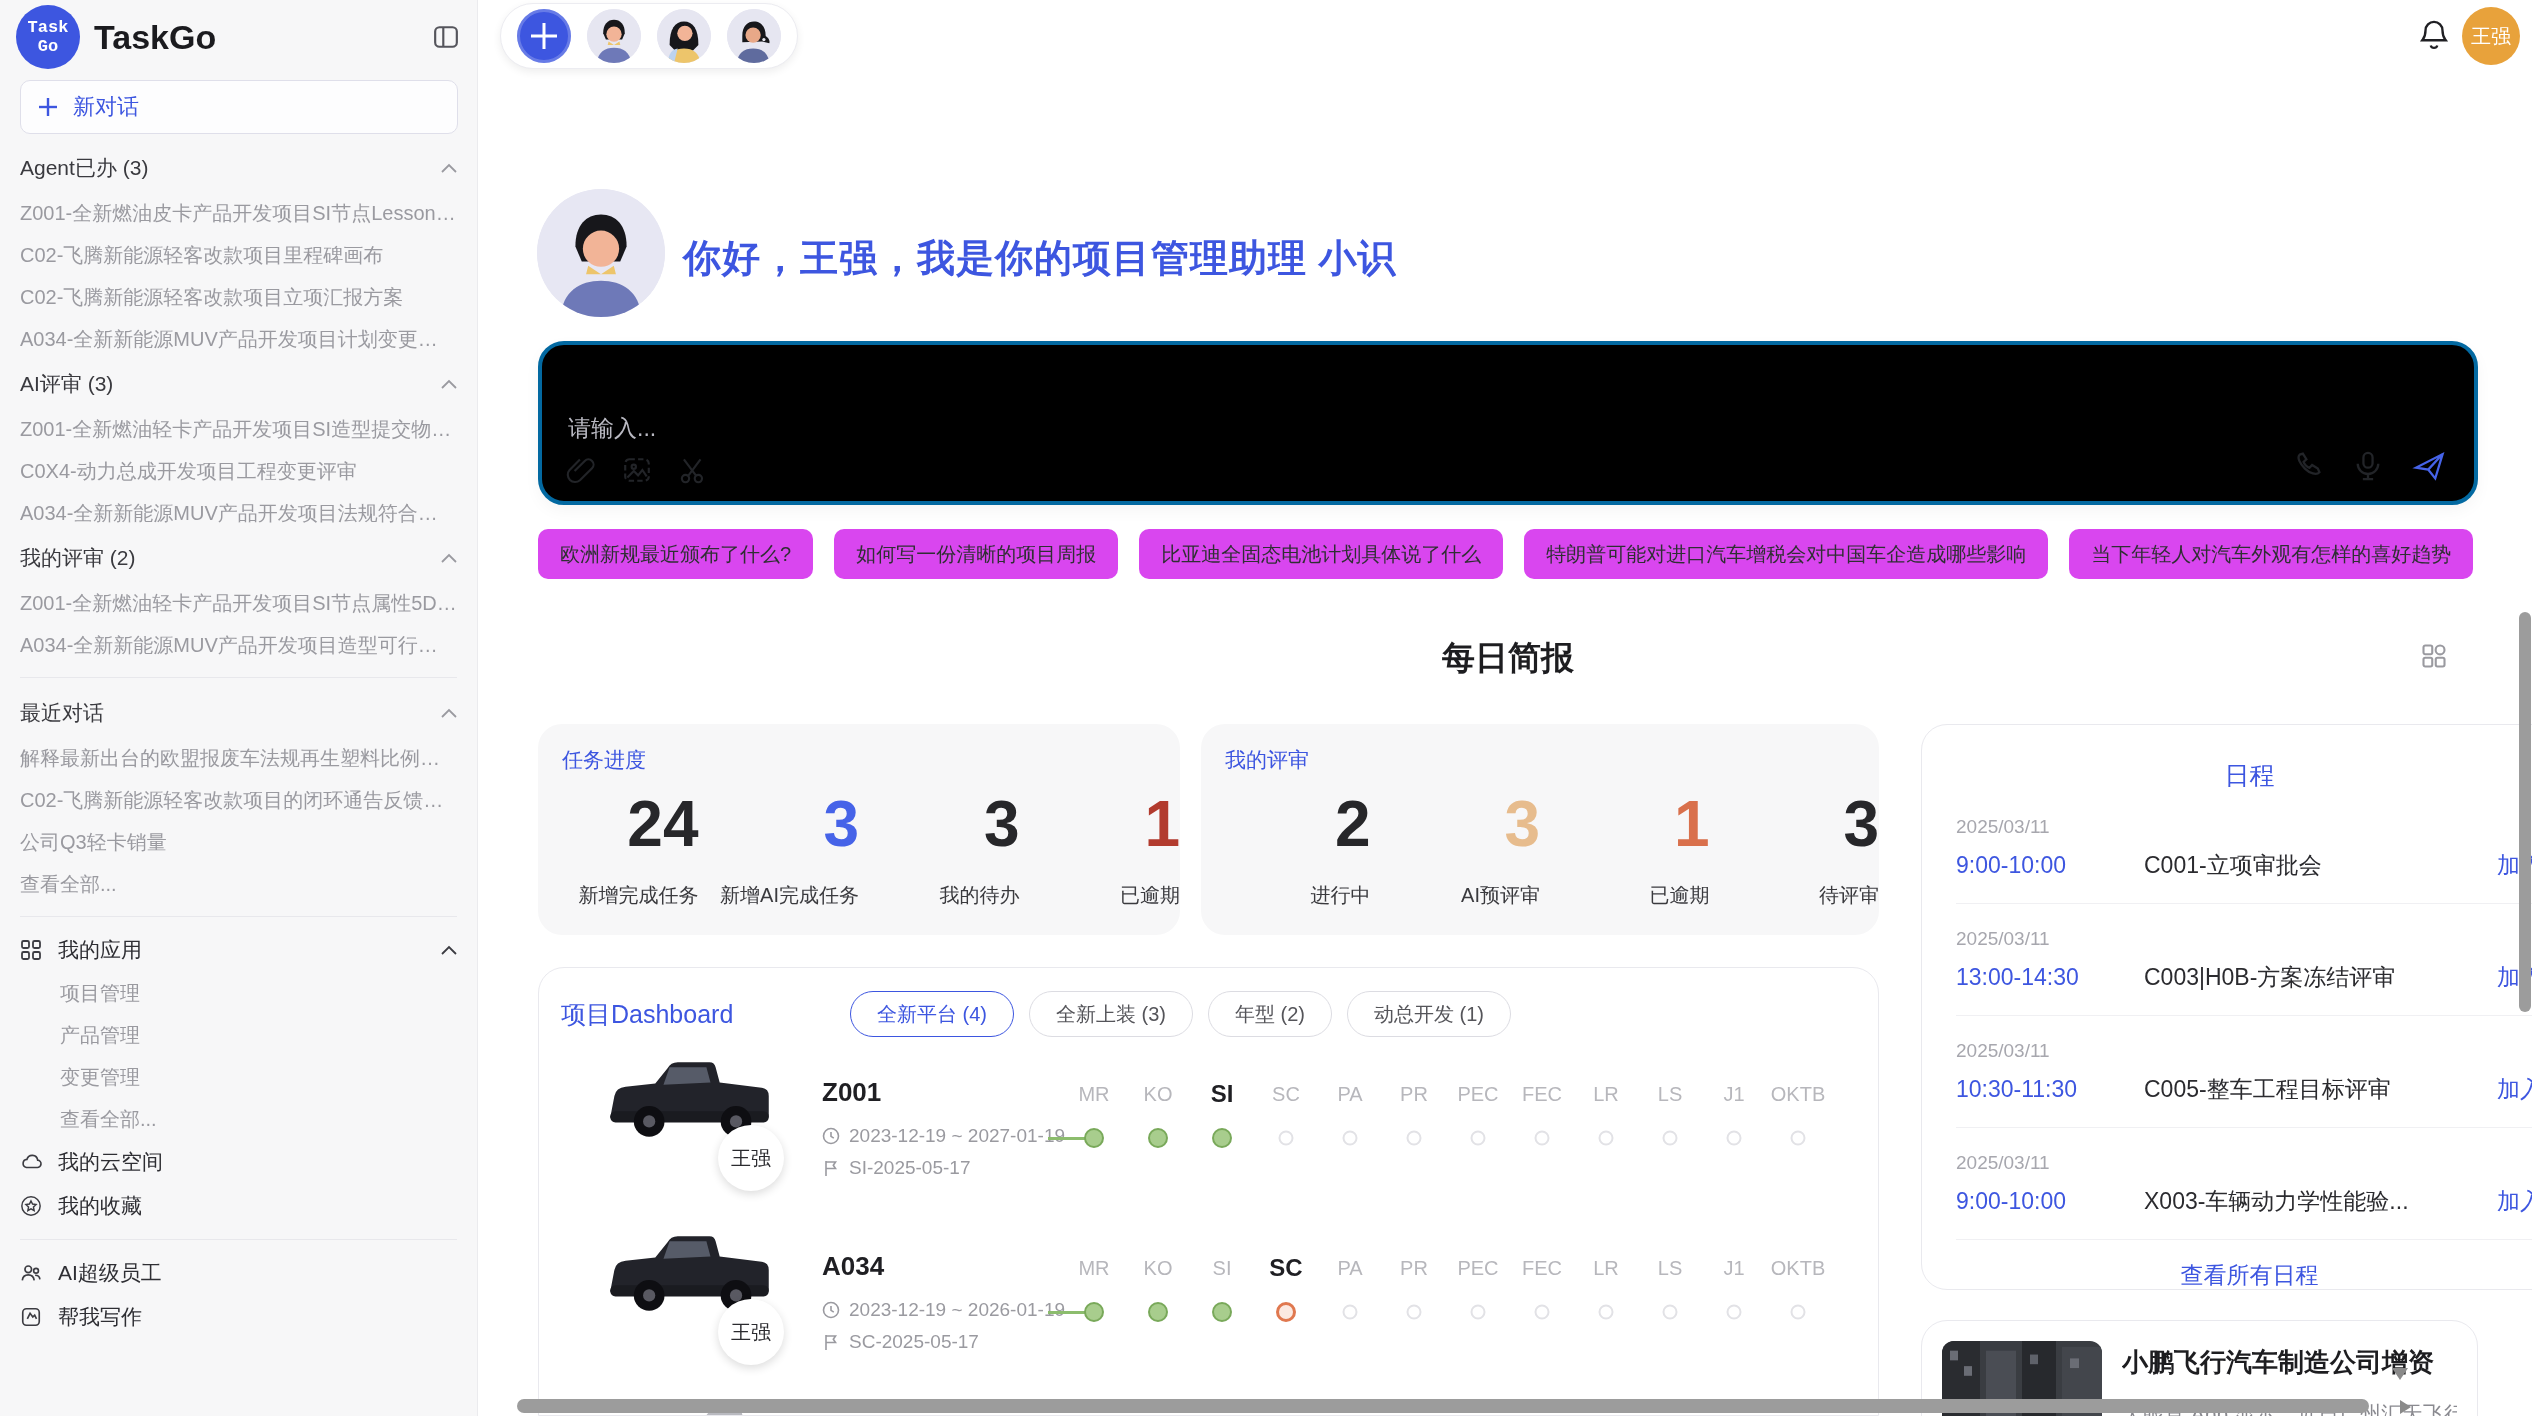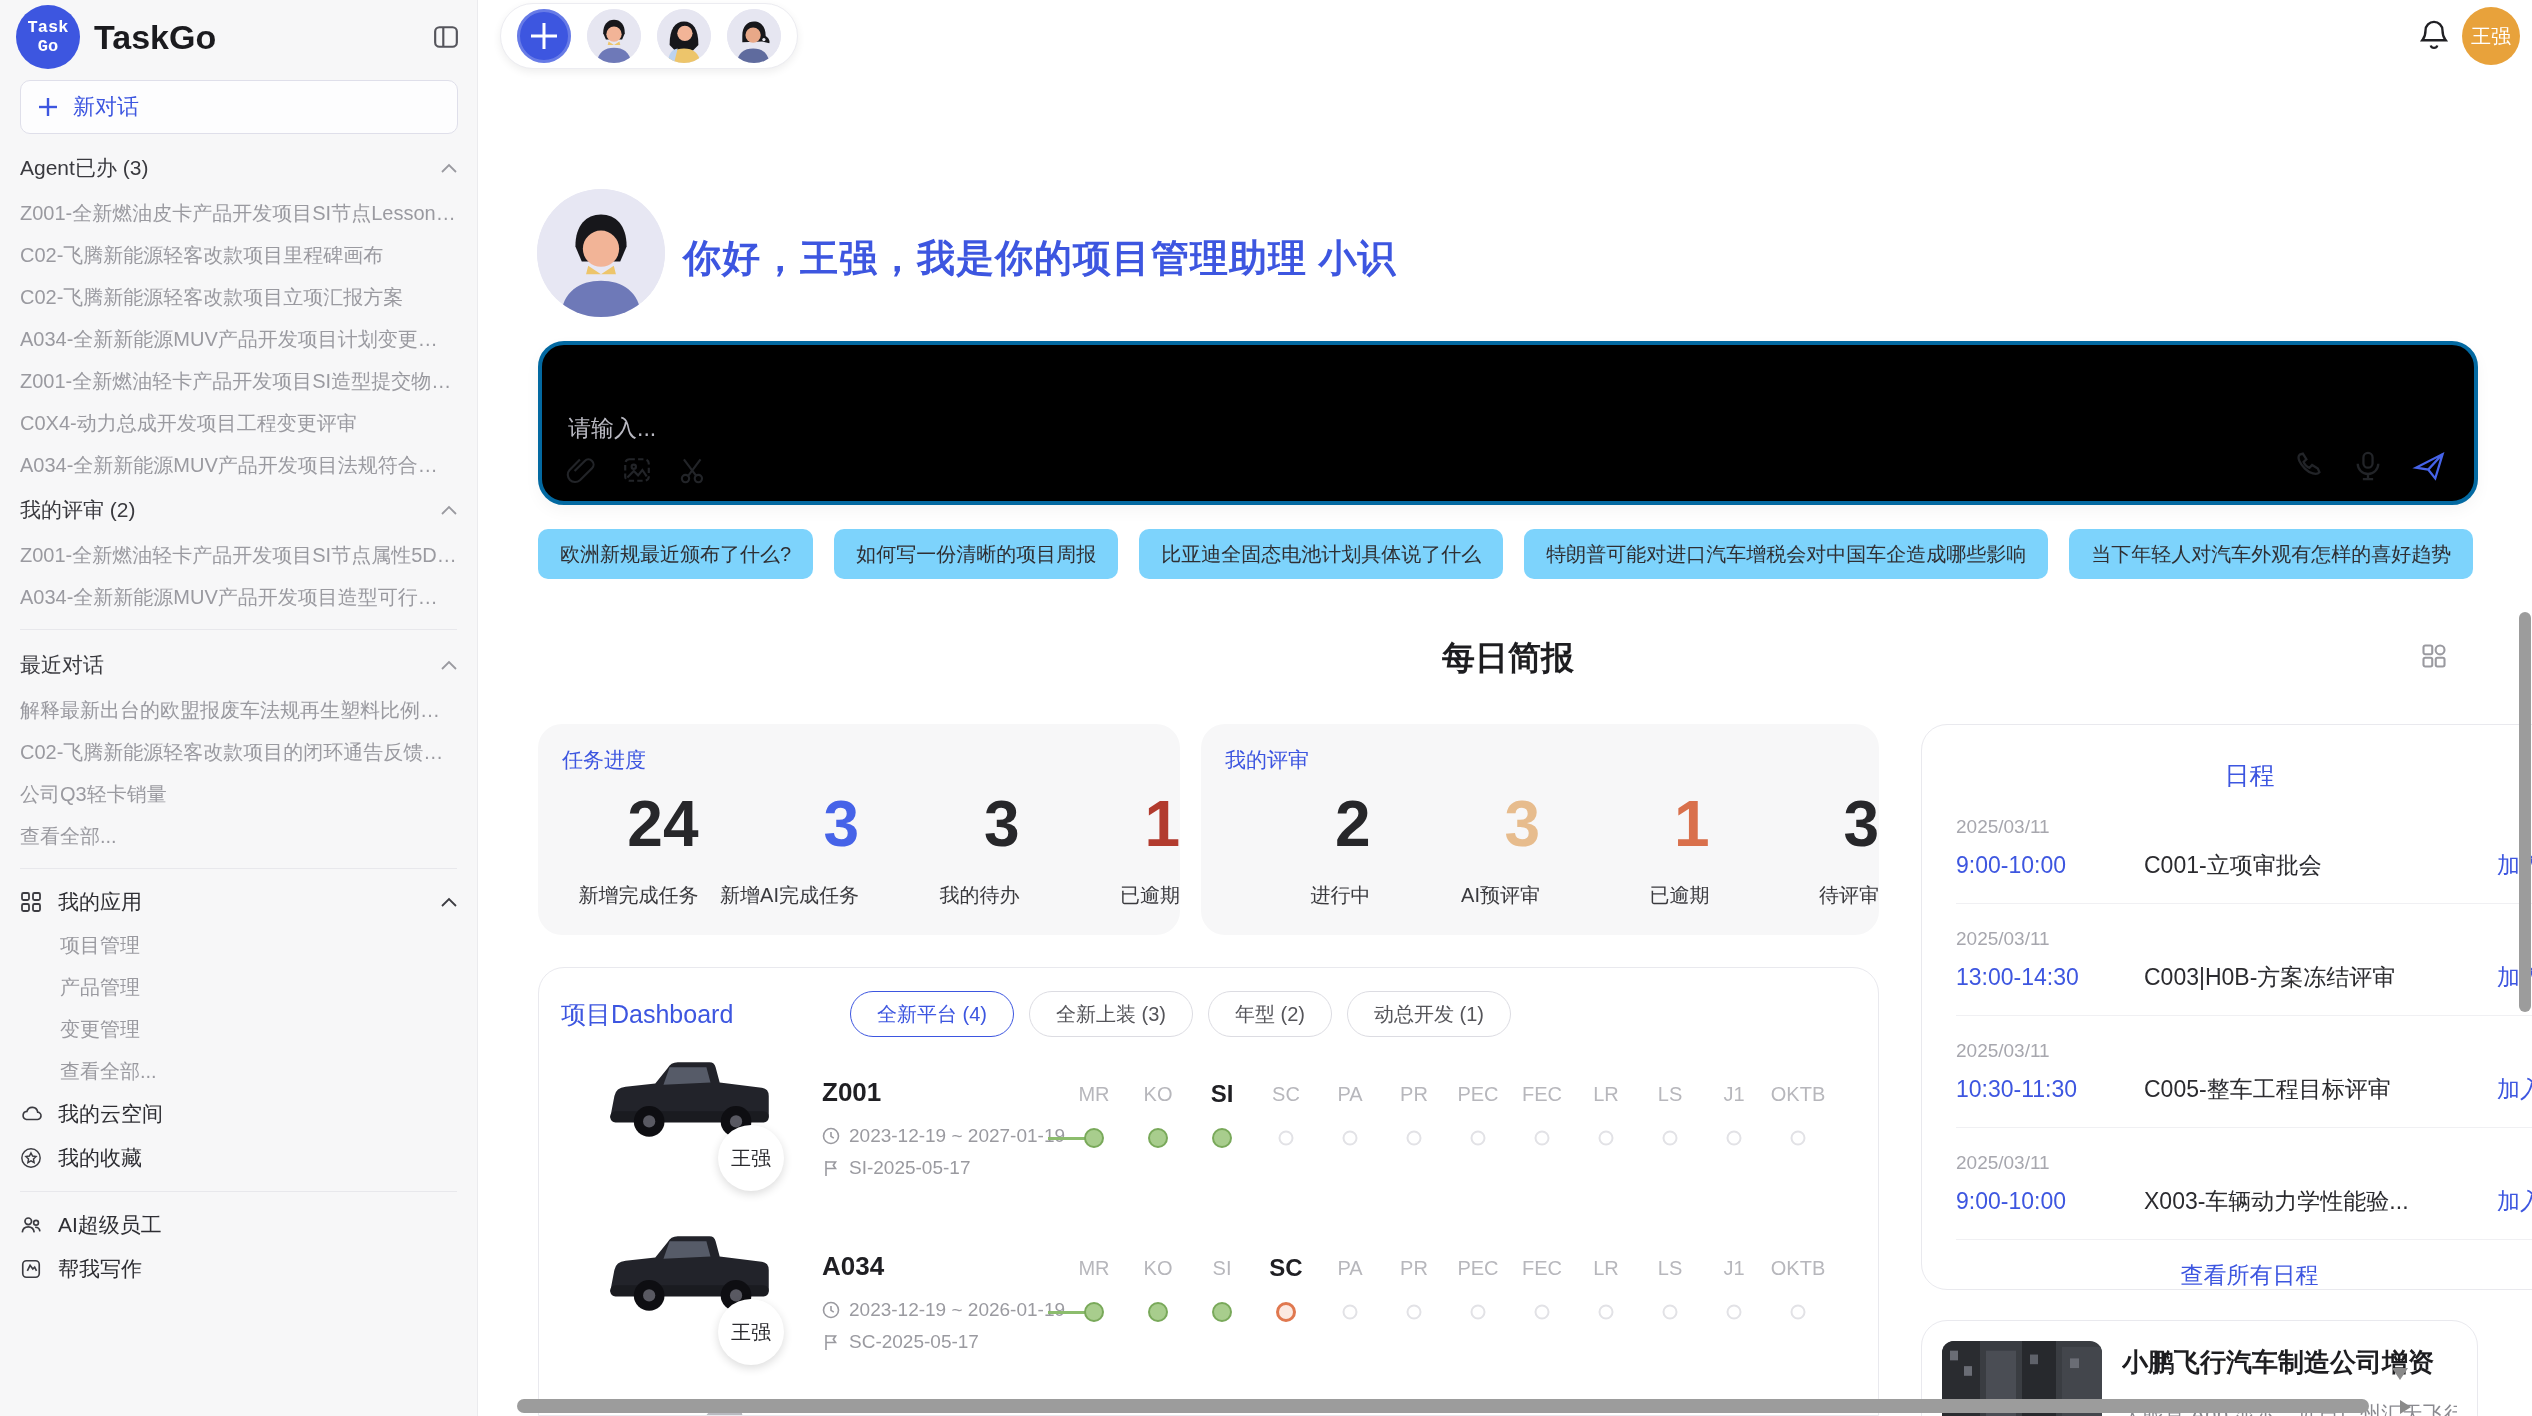--- a/index.html
+++ b/index.html
@@ -39,21 +39,21 @@
   
   .composer { position:absolute; left:538px; top:341px; width:1940px; height:164px; background:#000000; border:4px solid #0369a1; border-radius:26px; box-shadow:0 6px 16px rgba(0,0,0,.04); }
   .composer .ph { position:absolute; left:26px; top:68px; font-size:23px; color:#b9b9c2; }
   .c-left { position:absolute; left:24px; bottom:16px; display:flex; gap:26px; align-items:center; color:#222428; }
   .c-right { position:absolute; right:28px; bottom:18px; display:flex; gap:28px; align-items:center; color:#222428; }
   .c-left .icon, .c-right .icon { cursor:pointer; }
   .send-ic { color:#4663e8; }
 
   
   .chips { position:absolute; left:538px; top:529px; width:1945px; display:flex; gap:21px; }
-  .chip { height:50px; line-height:50px; padding:0 22px; background:#7dd3fc; border-radius:10px; font-size:20px; color:#2f2f33; white-space:nowrap; cursor:pointer; }
+  .chip { height:50px; line-height:50px; padding:0 22px; background:#d946ef; border-radius:10px; font-size:20px; color:#2f2f33; white-space:nowrap; cursor:pointer; }
 
   
   .brief-title { position:absolute; left:538px; top:636px; width:1940px; text-align:center; font-size:33px; font-weight:bold; color:#1d1d20; }
   .brief-ic { position:absolute; left:2420px; top:642px; color:#9a9aa0; cursor:pointer; }
   .card { position:absolute; background:#f7f7f8; border-radius:24px; }
   #card-tasks { left:538px; top:724px; width:642px; height:211px; }
   #card-reviews { left:1201px; top:724px; width:678px; height:211px; }
   .card-label { position:absolute; left:24px; top:22px; font-size:21px; color:#3d56e0; }
   .stats { position:absolute; left:0; right:0; top:64px; display:flex; }
   .stat { flex:1; text-align:right; }
@@ -148,20 +148,28 @@
             <polyline points="1,9 8,2 15,9"></polyline>
           </svg>
         </span>
     </div>
     <div class="sec-item">Z001-全新燃油皮卡产品开发项目SI节点Lesson Learn报告</div>
     <div class="sec-item">C02-飞腾新能源轻客改款项目里程碑画布</div>
     <div class="sec-item">C02-飞腾新能源轻客改款项目立项汇报方案</div>
 
     <div class="sec-item">A034-全新新能源MUV产品开发项目计划变更表编写</div>
 
+    <div class="sec-h">
+      <span>AI评审 (3)</span>
+      <span class="icon chev">
+          <svg width="16" height="11" viewBox="0 0 16 11" fill="none" stroke="currentColor" stroke-width="1.8">
+            <polyline points="1,9 8,2 15,9"></polyline>
+          </svg>
+        </span>
+    </div>
     <div class="sec-item">Z001-全新燃油轻卡产品开发项目SI造型提交物评审</div>
     <div class="sec-item">C0X4-动力总成开发项目工程变更评审</div>
     <div class="sec-item">A034-全新新能源MUV产品开发项目法规符合性评审</div>
 
     <div class="sec-h">
       <span>我的评审 (2)</span>
       <span class="icon chev">
           <svg width="16" height="11" viewBox="0 0 16 11" fill="none" stroke="currentColor" stroke-width="1.8">
             <polyline points="1,9 8,2 15,9"></polyline>
           </svg>

